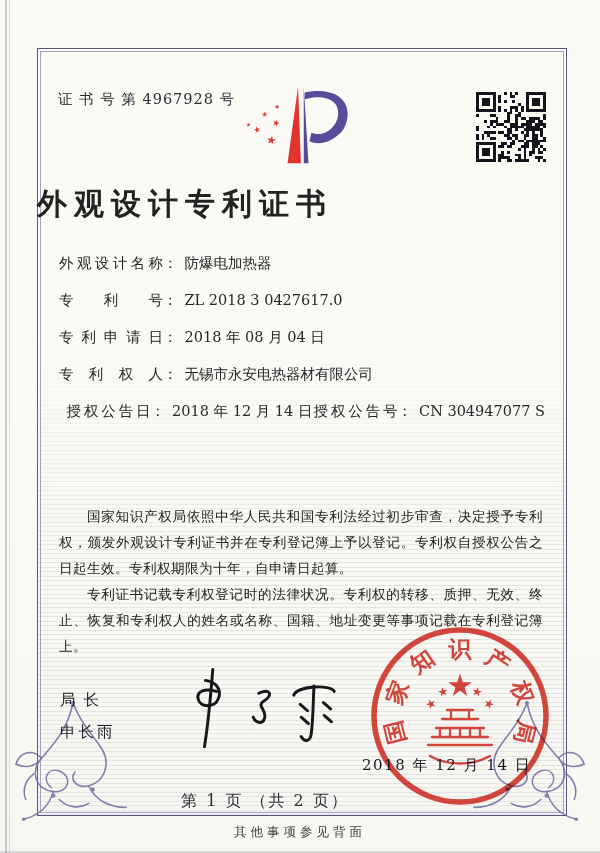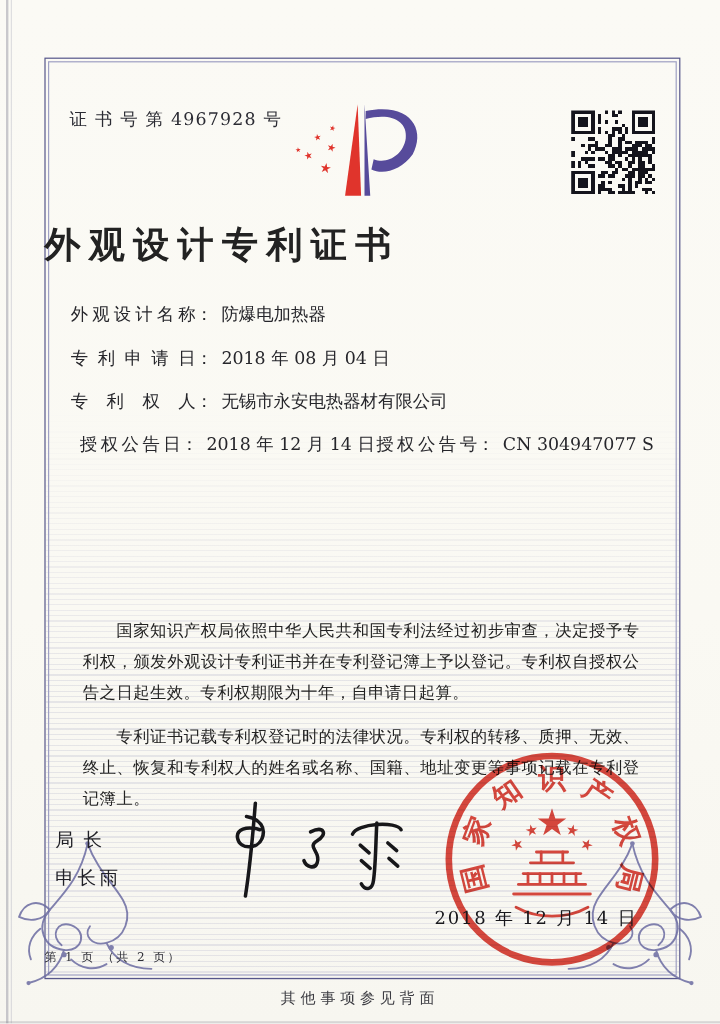--- a/index.html
+++ b/index.html
@@ -32,44 +32,44 @@
   .cert-no{position:absolute;left:58px;top:90px;font-size:14.5px;letter-spacing:1px;color:#2b2b33;}
 
   .logo{position:absolute;left:237px;top:80px;width:124px;height:90px;}
   .qr{position:absolute;left:476px;top:92px;width:70px;height:70px;}
 
   .title{position:absolute;left:37px;top:184px;width:528px;
     font-size:30px;font-weight:bold;letter-spacing:7px;color:#222;}
 
   .fields{position:absolute;left:59px;top:253px;width:486px;font-size:14.5px;}
   .frow{line-height:21px;margin-bottom:15px;white-space:nowrap;}
-  .flabel{display:inline-block;width:104px;text-align:justify;text-align-last:justify;}
+  .flabel{display:inline-block;width:104px;text-align:justify;text-align-last:justify;font-family:Liberation Mono, monospace;}
   .fcolon{margin-right:7px;}
   .grant{display:flex;justify-content:flex-end;}
   .grant .pair1{flex:0 0 247px;white-space:nowrap;}
   .grant .pair2{white-space:nowrap;}
   .grant .flabel{width:84px;}
 
   .body-text{position:absolute;left:59px;top:503px;width:484px;font-size:13.6px;
     line-height:1.92;color:#222;}
-  .body-text p{margin:10px;text-indent:2.05em;text-align:justify;letter-spacing:.4px;}
-
-  .director-block{position:absolute;left:46px;top:690px;font-size:15.5px;color:#202026;}
+  .body-text p{margin:0;text-indent:2.05em;text-align:justify;letter-spacing:.4px;}
+
+  .director-block{position:absolute;left:60px;top:690px;font-size:15.5px;color:#202026;}
   .director-title{letter-spacing:8px;margin-bottom:11px;}
   .director-name{letter-spacing:3px;}
 
   .signature{position:absolute;left:183px;top:662px;width:170px;height:92px;}
 
   .seal{position:absolute;left:368px;top:624px;width:184px;height:184px;
     opacity:.9;mix-blend-mode:multiply;}
   .seal-date{position:absolute;left:362px;top:756px;font-size:15px;letter-spacing:1.5px;
     color:#17171c;z-index:5;}
 
-  .page-indicator{position:absolute;left:37px;top:791px;width:456px;text-align:left;
-    font-size:10px;letter-spacing:2px;color:#2e2e36;}
+  .page-indicator{position:absolute;left:37px;top:791px;width:456px;text-align:center;
+    font-size:16px;letter-spacing:2px;color:#2e2e36;}
   .back-note{position:absolute;left:0;top:824px;width:600px;text-align:center;
     font-size:12.5px;letter-spacing:4px;color:#3c3c42;}
 
   .corner-ornament{position:absolute;width:128px;height:142px;opacity:.85;}
   .corner-left{left:10px;top:696px;}
   .corner-right{right:10px;top:696px;transform:scaleX(-1);}
 </style>
 </head>
 <body>
 
@@ -436,20 +436,23 @@
       <rect x="24" y="24" width="1" height="1" fill="#14141c"></rect>
     </svg>
 
   <div class="title">外观设计专利证书</div>
 
   <div class="fields">
     <div class="frow">
       <span class="flabel">外观设计名称</span><span class="fcolon">：</span><span class="fvalue">防爆电加热器</span>
     </div>
     <div class="frow">
+      <span class="flabel">专利号</span><span class="fcolon">：</span><span class="fvalue">ZL 2018 3 0427617.0</span>
+    </div>
+    <div class="frow">
       <span class="flabel">专利申请日</span><span class="fcolon">：</span><span class="fvalue">2018 年 08 月 04 日</span>
     </div>
     <div class="frow">
       <span class="flabel">专利权人</span><span class="fcolon">：</span><span class="fvalue">无锡市永安电热器材有限公司</span>
     </div>
     <div class="frow grant">
       <span class="pair1">
         <span class="flabel">授权公告日</span><span class="fcolon">：</span><span class="fvalue">2018 年 12 月 14 日</span>
       </span>
       <span class="pair2">

